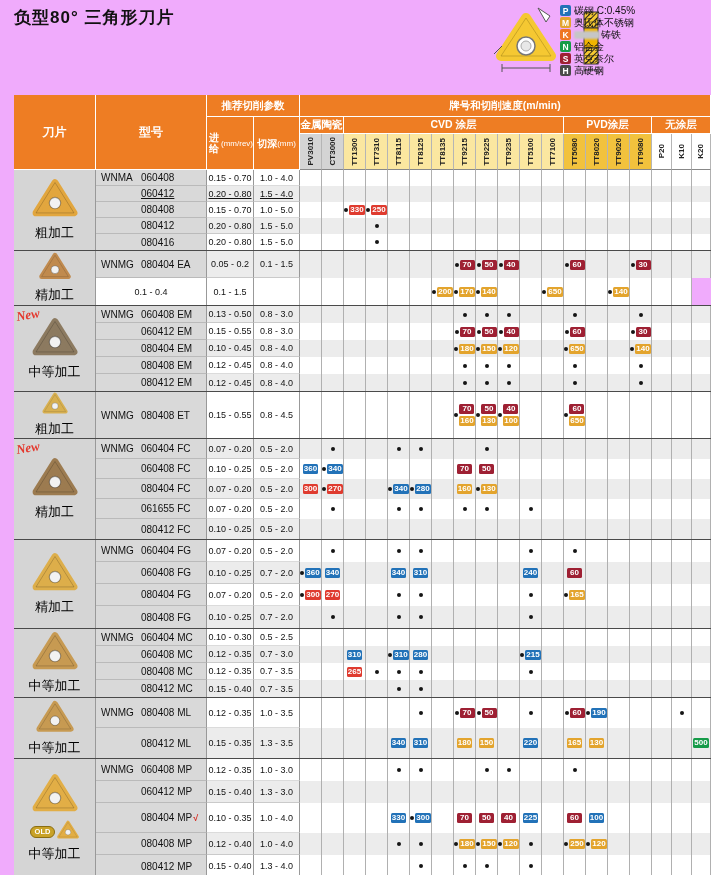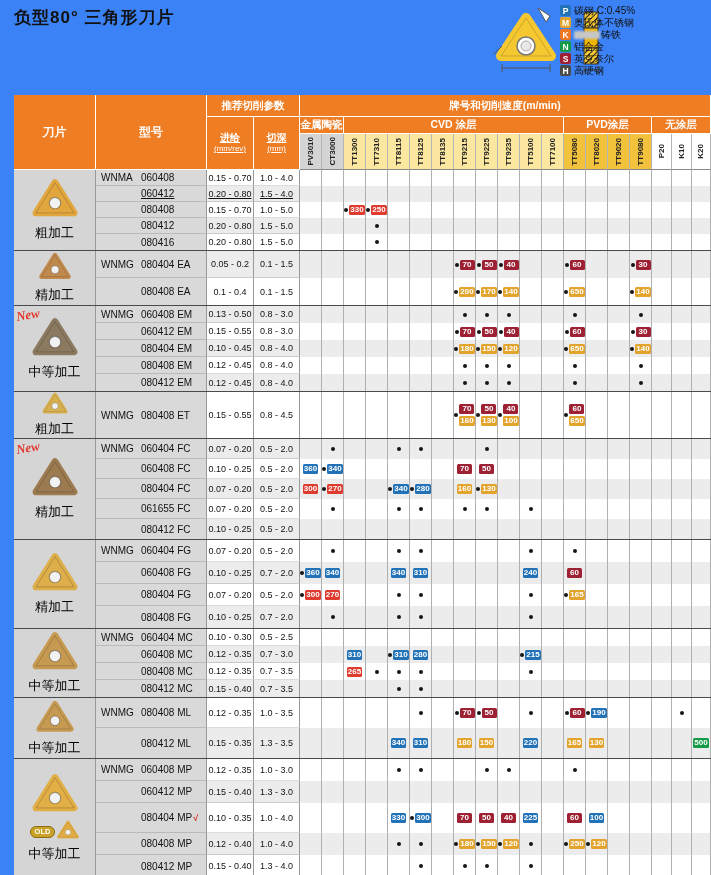--- a/index.html
+++ b/index.html
@@ -1,35 +1,35 @@
 <!DOCTYPE html>
 <html><head>
 <meta charset="utf-8">
 <style>
   html,body{margin:0;padding:0;background:#fff;}
-  .page{position:relative;width:711px;height:875px;background:#3b82f6;overflow:hidden;
+  .page{position:relative;width:711px;height:875px;background:#f0abfc;overflow:hidden;
         font-family:"Liberation Sans","DejaVu Sans",sans-serif;color:#111;}
   .title{position:absolute;left:14px;top:6px;font-size:17px;font-weight:bold;letter-spacing:1px;}
   .drawing{position:absolute;left:488px;top:2px;}
   .legend{position:absolute;left:560px;top:5px;width:148px;}
   .legend-row{display:flex;align-items:center;margin-bottom:1px;height:11px;}
   .legend-sq{width:11px;height:11px;border-radius:2px;color:#fff;font-size:8.5px;font-weight:bold;
              display:flex;align-items:center;justify-content:center;margin-right:3px;flex:none;}
   .legend-lb{font-size:10px;white-space:nowrap;}
   .redacted{display:inline-block;width:26px;height:8px;background:#c6c6c6;border-radius:1px;
             margin-right:1px;filter:blur(1px);vertical-align:middle;}
   
   .tbl{position:absolute;left:14px;top:95px;width:697px;}
   .thead{display:grid;grid-template-columns:82px 111px 47px 46px repeat(16,22px) 20px 20px 19px;
          grid-template-rows:22px 17px 36px;}
   .hcell{background:#ee7d23;color:#fff;font-weight:bold;display:flex;align-items:center;justify-content:center;
          border-right:1px solid #fff;border-bottom:1px solid #fff;box-sizing:border-box;text-align:center;}
   .hcell.big{font-size:12px;}
   .hcell.mid{font-size:10.5px;}
-  .hcell.sub{flex-direction:column;font-size:10px;line-height:11px;text-decoration:underline;}
+  .hcell.sub{flex-direction:row;font-size:10px;line-height:11px;}
   .hcell .unit{font-size:8px;font-weight:normal;}
   .collab{box-sizing:border-box;border-right:1px solid #b5b5b5;border-bottom:1px solid #888;
           display:flex;align-items:center;justify-content:center;}
   .collab span{writing-mode:vertical-rl;transform:rotate(180deg);font-size:8px;font-weight:bold;color:#222;
                letter-spacing:0;line-height:1;}
   .collab.cermet{background:#d4d4d4;}
   .collab.cvd{background:#fbe7a0;}
   .collab.pvd{background:#f2c23d;}
   .collab.plain{background:#fff;}
   .tbody{border-top:0;}
@@ -398,24 +398,20 @@
               <div class="dcell"></div>
               <div class="dcell">
                 <span class="dot"></span>
                 <span class="badge" style="background: rgb(158, 32, 51);">30</span>
               </div>
               <div class="dcell"></div>
               <div class="dcell"></div>
               <div class="dcell"></div>
             </div>
             <div class="row" style="height: 27px;">
-              <div class="mcell">
-                <span class="pref"></span>
-                <span>080408 EA</span>
-              </div>
               <div class="pcell">0.1 - 0.4</div>
               <div class="pcell">0.1 - 1.5</div>
               <div class="dcell"></div>
               <div class="dcell"></div>
               <div class="dcell"></div>
               <div class="dcell"></div>
               <div class="dcell"></div>
               <div class="dcell"></div>
               <div class="dcell"></div>
               <div class="dcell">

